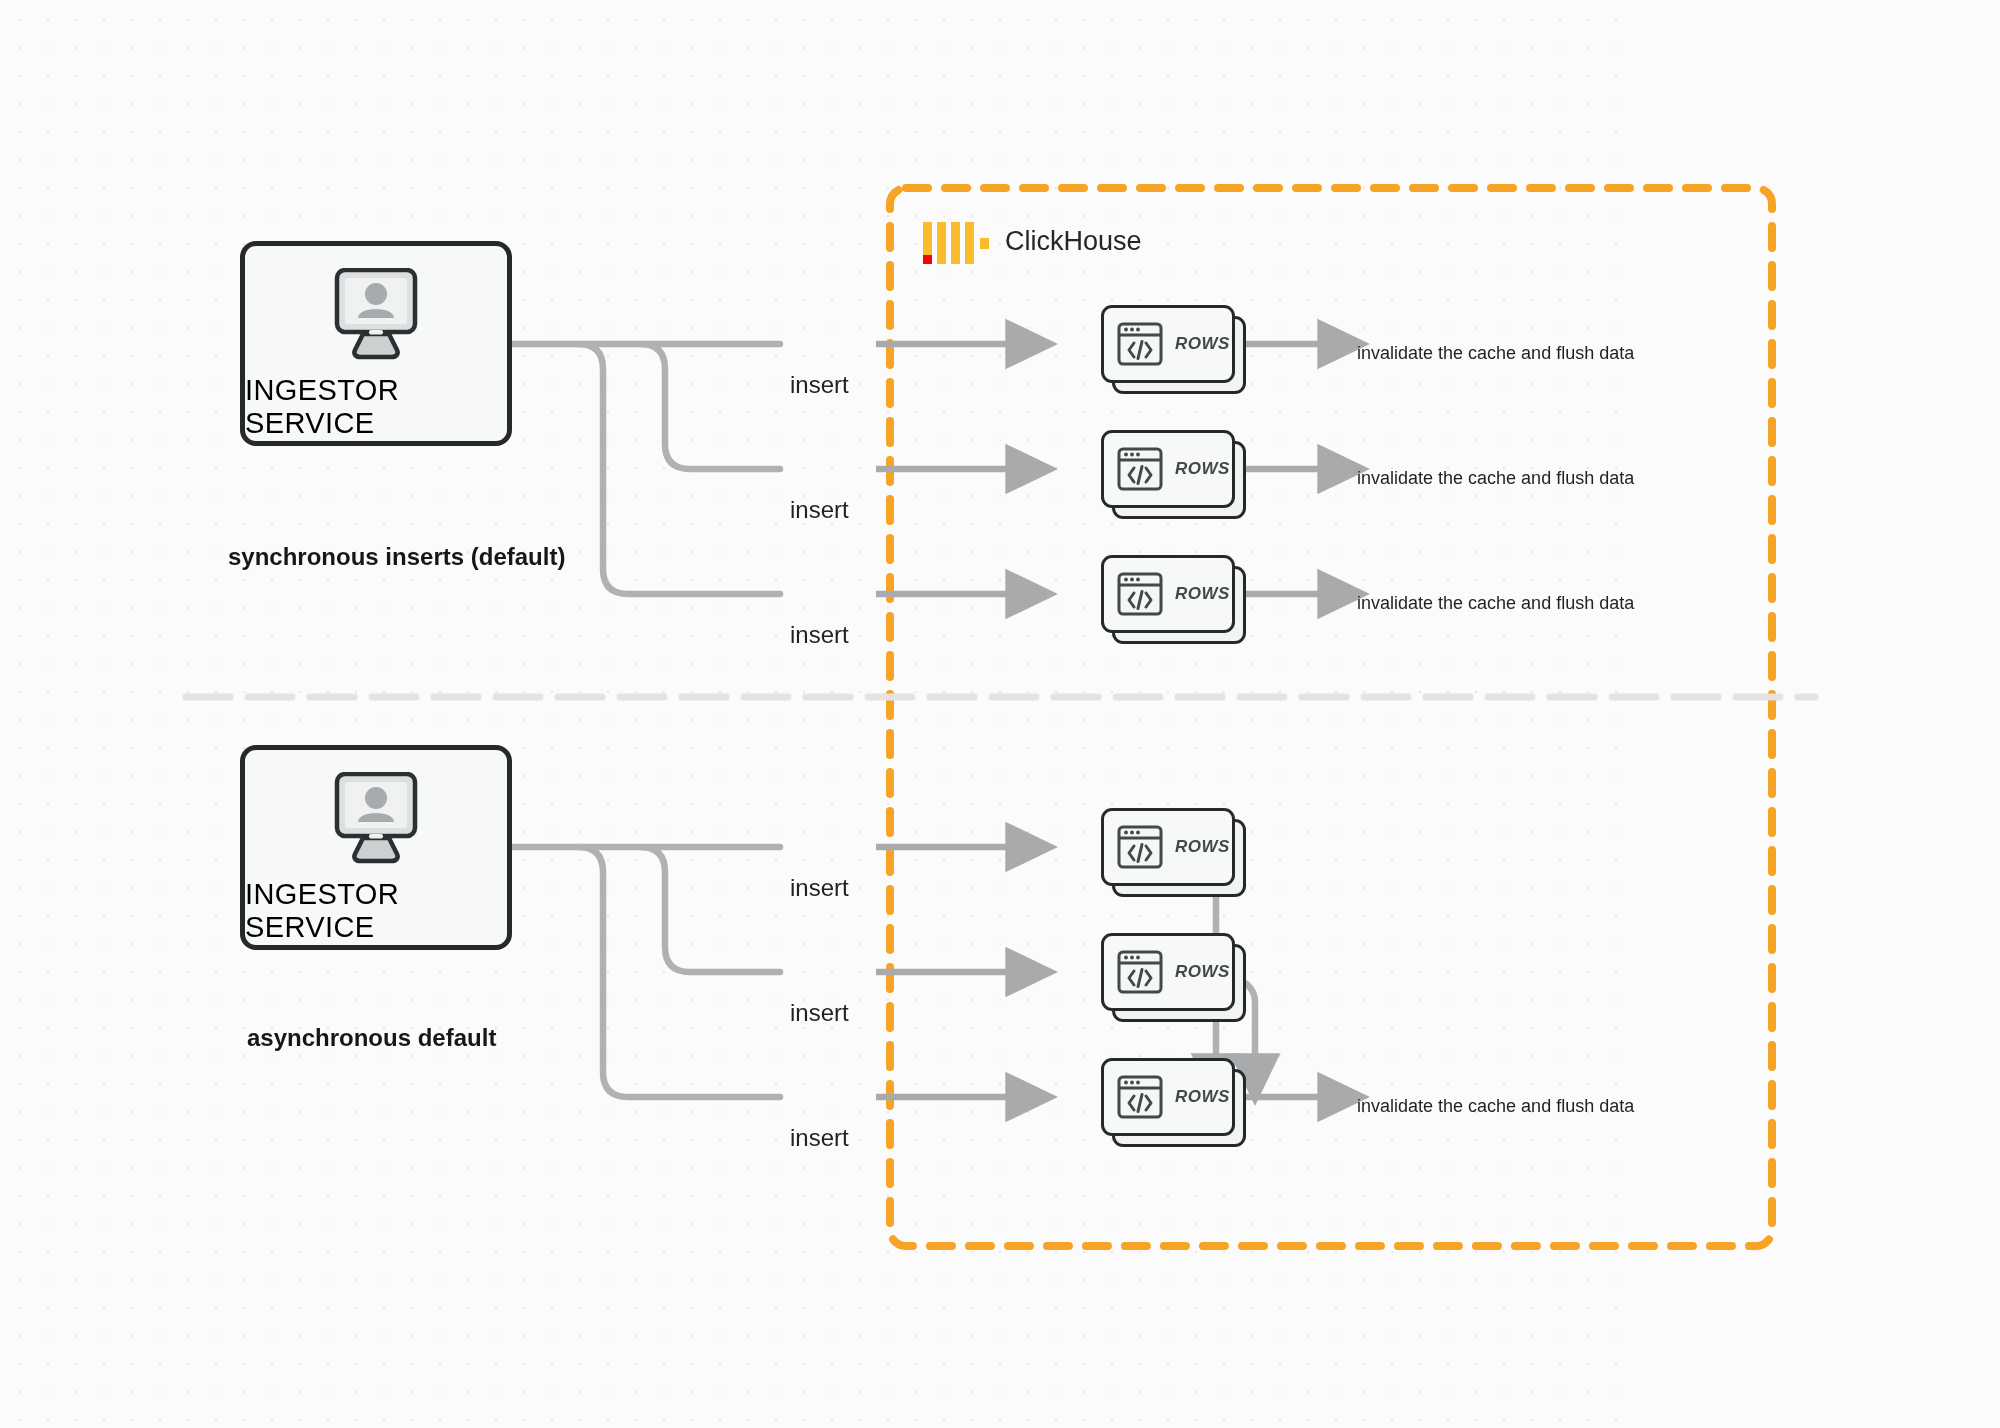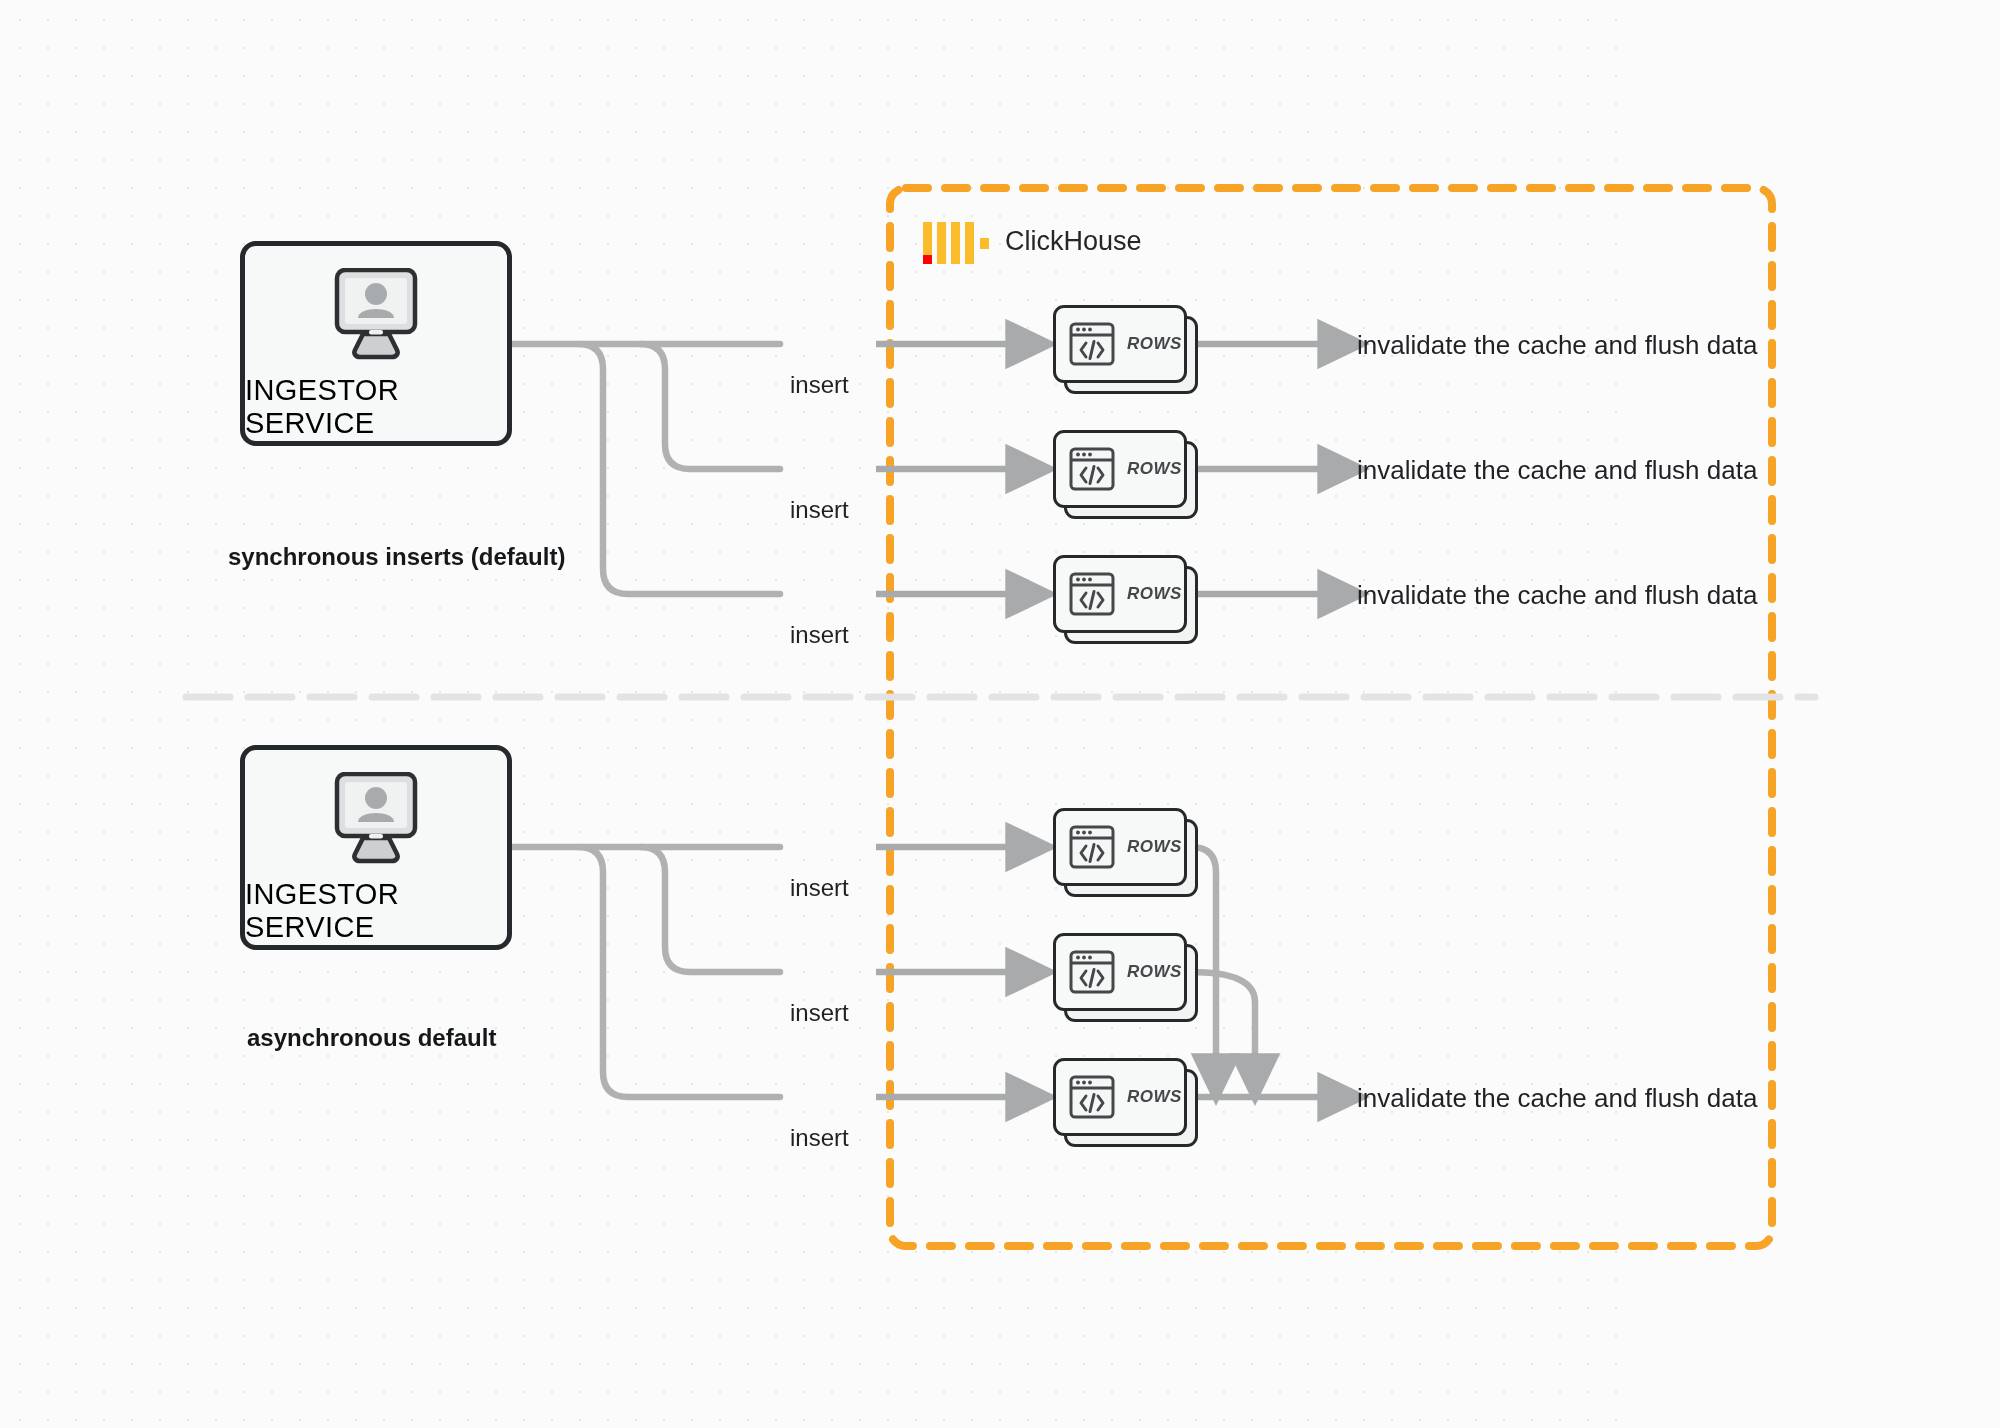--- a/index.html
+++ b/index.html
@@ -33,21 +33,21 @@
   .service-box .monitor{margin-top:22px;}
   .service-label{
     margin-top:14px;
     font-size:29px;
     letter-spacing:.4px;
     color:#000000;
     font-family:"Liberation Sans", sans-serif;
   }
 
   
-  .rows-card{position:absolute;width:134px;height:78px;}
+  .rows-card{position:absolute;width:134px;height:78px;margin-left:48px;}
   .rows-card .back{
     position:absolute;left:11px;top:11px;
     width:134px;height:78px;
     background:#f2f3f3;
     border:3.2px solid #26292b;
     border-radius:11px;
     box-sizing:border-box;
   }
   .rows-card .front{
     position:absolute;left:0;top:0;
@@ -71,23 +71,24 @@
   
   .edge-label{
     position:absolute;
     font-size:24px;
     color:#1f2124;
     white-space:nowrap;
     margin-top:40px;
   }
   .out-label{
     position:absolute;
-    font-size:26px;
+    font-size:18px;
     color:#1f2124;
     white-space:nowrap;
+    margin-top:13px;
   }
   .group-label{
     position:absolute;
     font-size:24px;
     font-weight:bold;
     color:#15181a;
     white-space:nowrap;
   }
   .ch-label{
     position:absolute;

